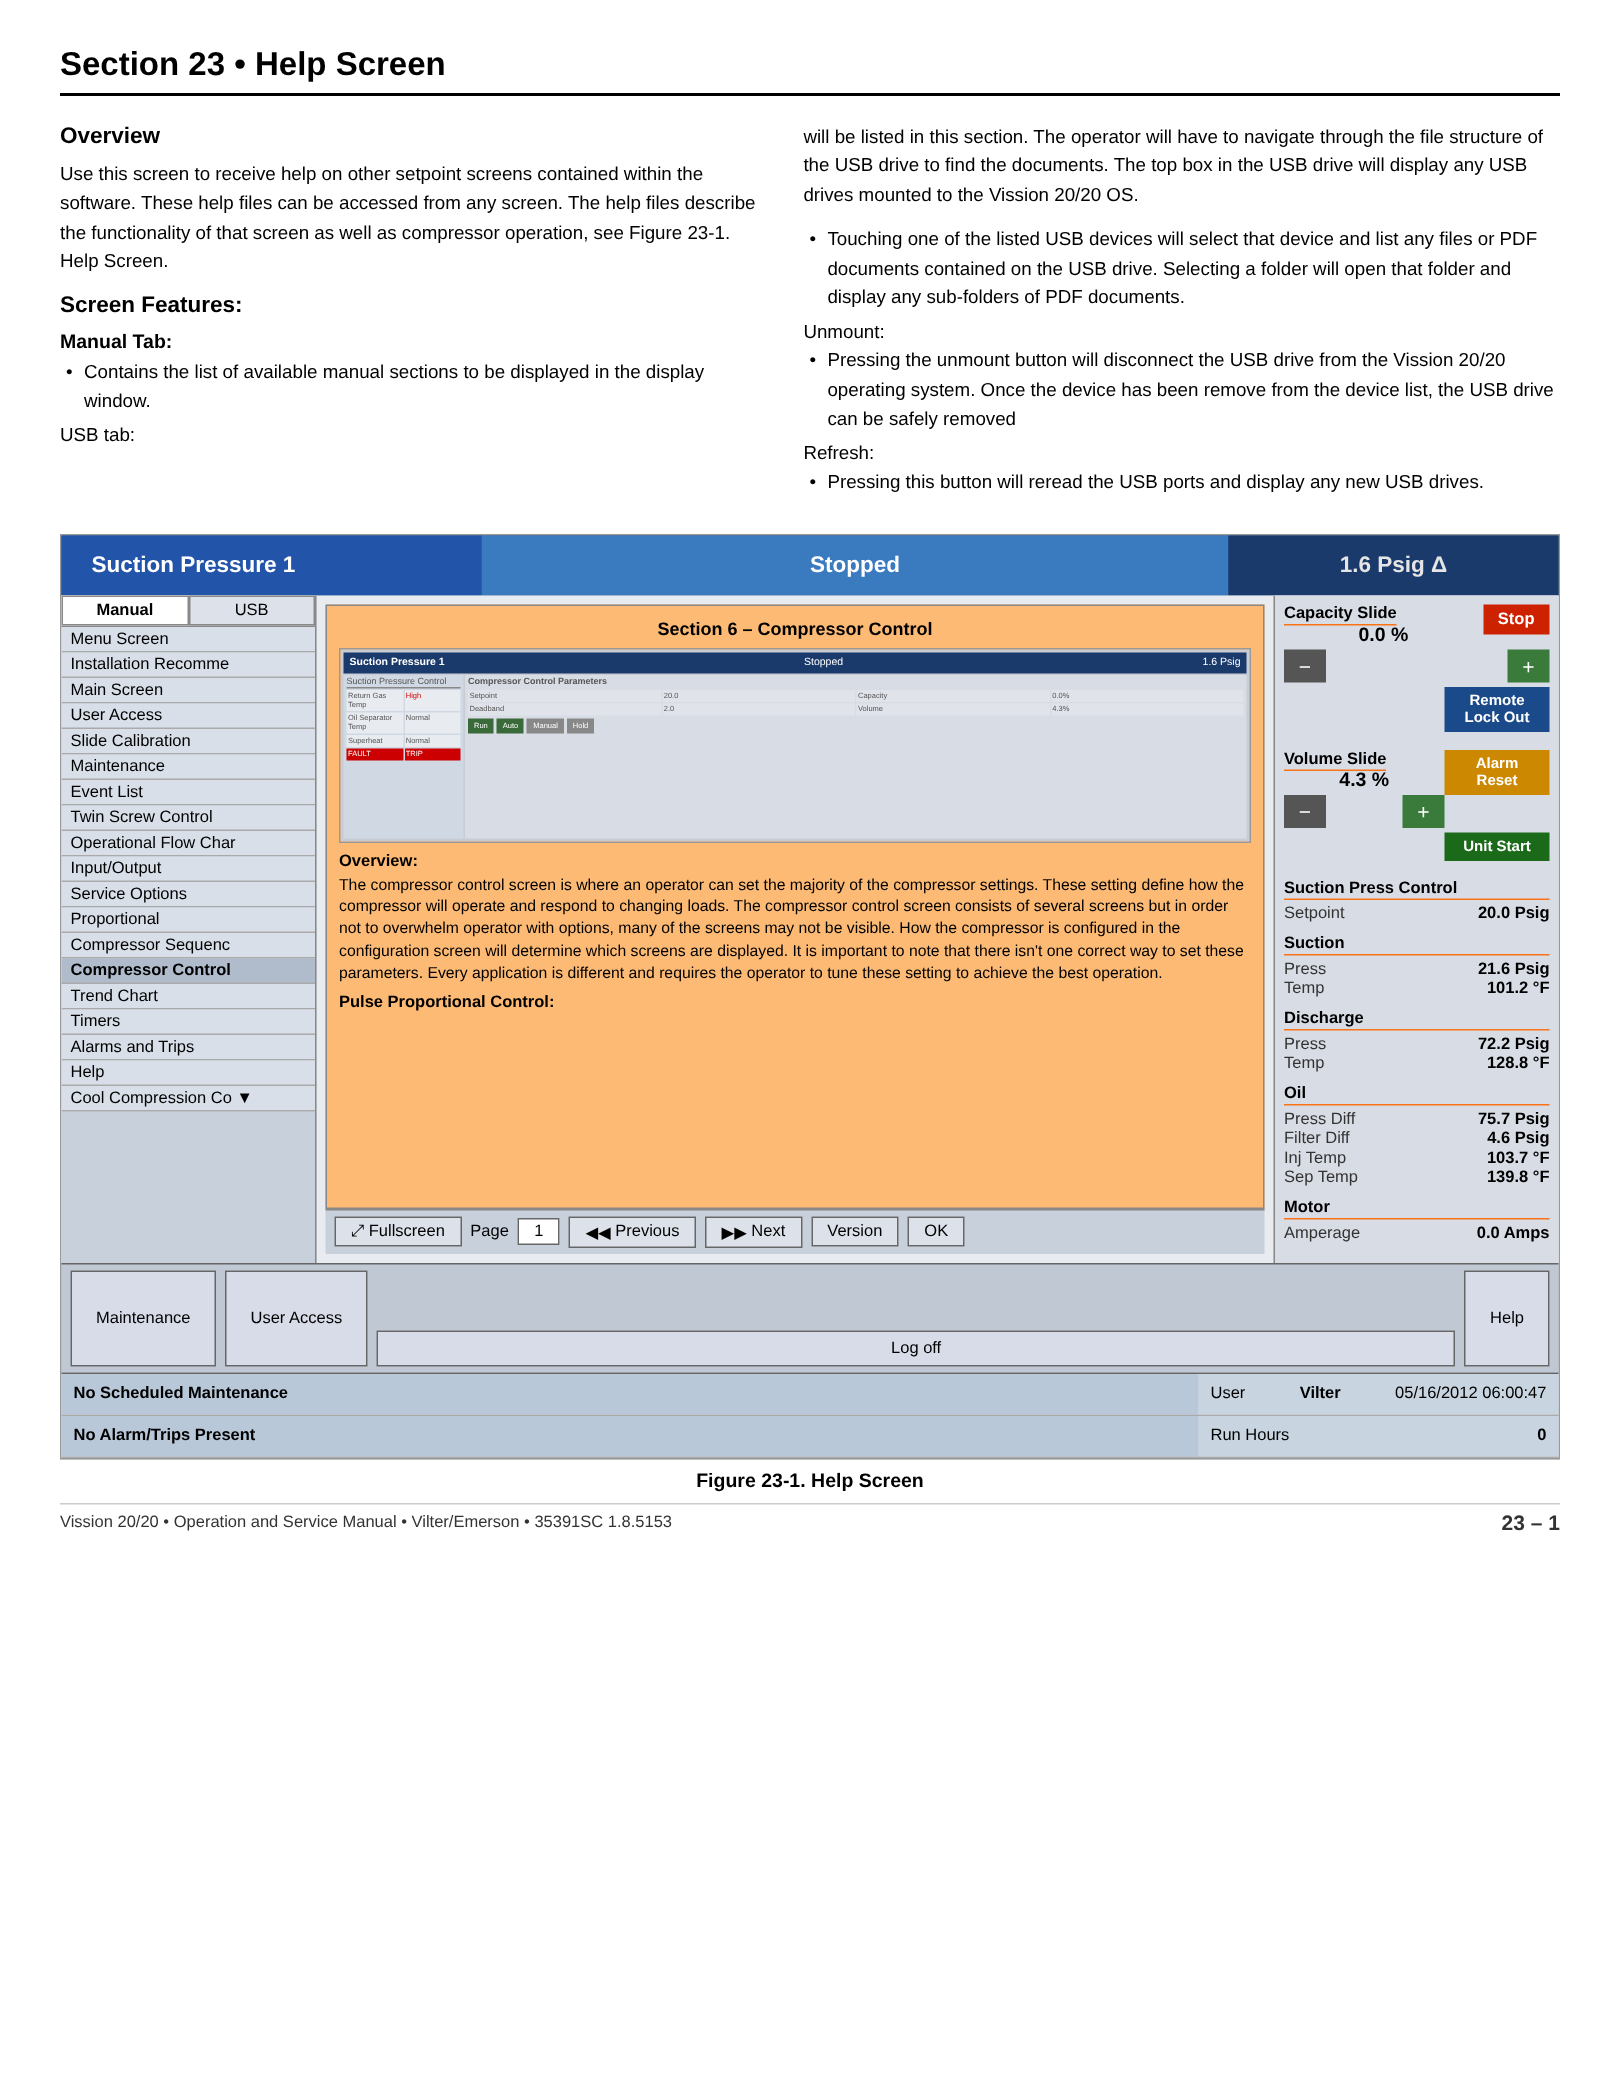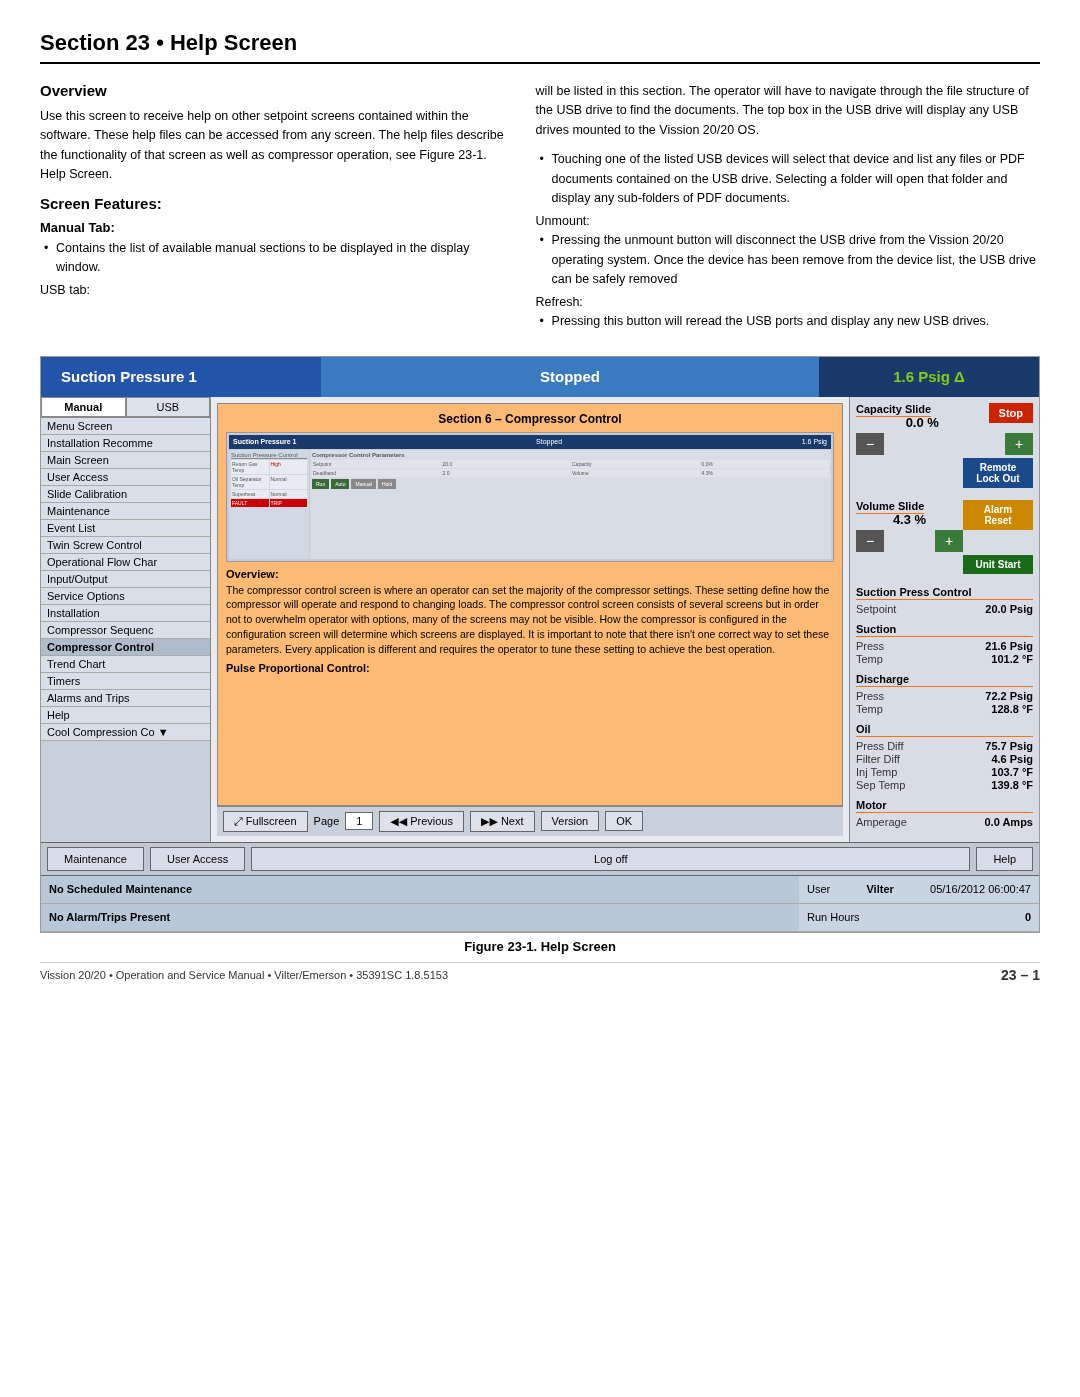--- a/index.html
+++ b/index.html
@@ -103,21 +103,21 @@
       color: #fff;
       font-size: 15px;
       font-weight: bold;
       display: flex;
       align-items: center;
       justify-content: center;
       flex: 1;
     }
     .status-psig {
       background: #1a3a6b;
-      color: #84cc16;
+      color: #e5e5e5;
       font-size: 15px;
       font-weight: bold;
       display: flex;
       align-items: center;
       padding: 0 20px;
       flex: 0 0 220px;
       justify-content: center;
     }
 
     
@@ -346,21 +346,21 @@
       padding: 4px 6px;
       gap: 6px;
     }
     .action-btn {
       background: #d8dce8;
       border: 1px solid #666;
       padding: 5px 16px;
       font-size: 11px;
       cursor: pointer;
     }
-    .action-btn.wide { flex: 1; }
+    .action-btn.wide { flex: 1; margin-top: 40px; }
 
     
     .status-rows {
       display: flex;
       flex-direction: column;
       background: #d8dce4;
       border-top: 1px solid #666;
     }
     .status-row {
       display: flex;
@@ -457,21 +457,21 @@
           <div class="nav-item">Installation Recomme</div>
           <div class="nav-item">Main Screen</div>
           <div class="nav-item">User Access</div>
           <div class="nav-item">Slide Calibration</div>
           <div class="nav-item">Maintenance</div>
           <div class="nav-item">Event List</div>
           <div class="nav-item">Twin Screw Control</div>
           <div class="nav-item">Operational Flow Char</div>
           <div class="nav-item">Input/Output</div>
           <div class="nav-item">Service Options</div>
-          <div class="nav-item">Installation</div>
+          <div class="nav-item">Proportional</div>
           <div class="nav-item">Compressor Sequenc</div>
           <div class="nav-item selected">Compressor Control</div>
           <div class="nav-item">Trend Chart</div>
           <div class="nav-item">Timers</div>
           <div class="nav-item">Alarms and Trips</div>
           <div class="nav-item">Help</div>
           <div class="nav-item">Cool Compression Co ▼</div>
         </div>
       </div>
 

